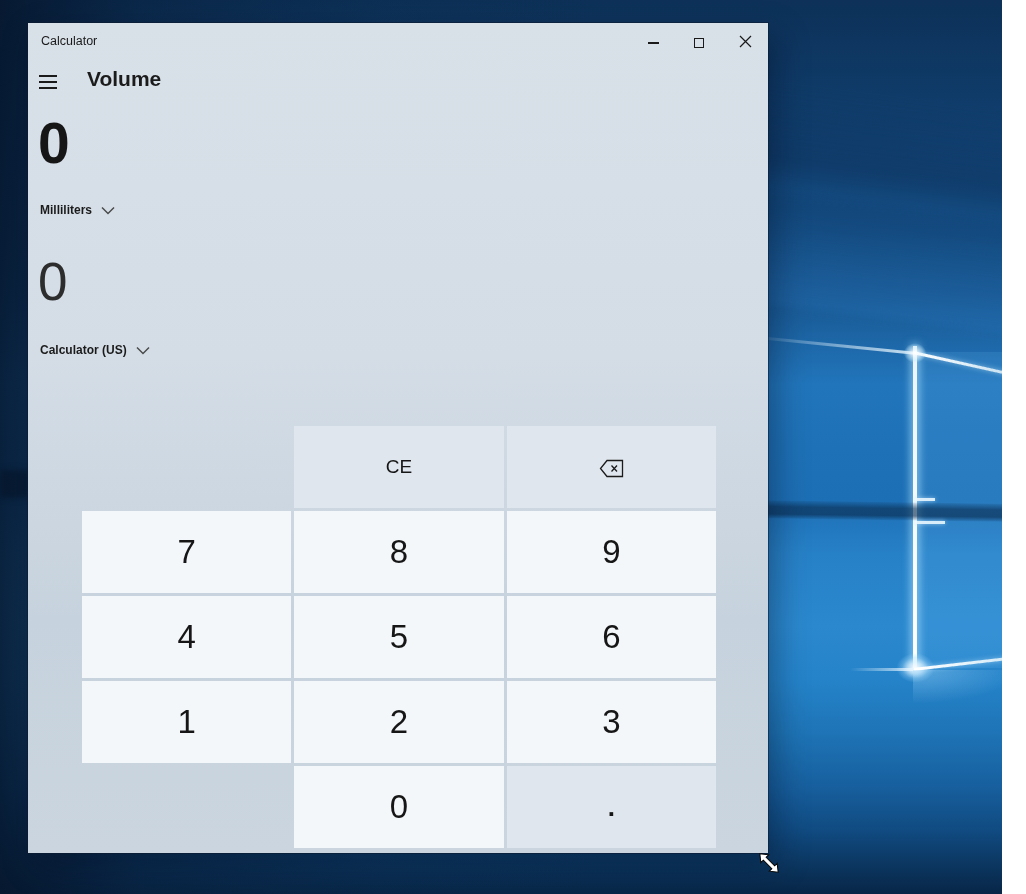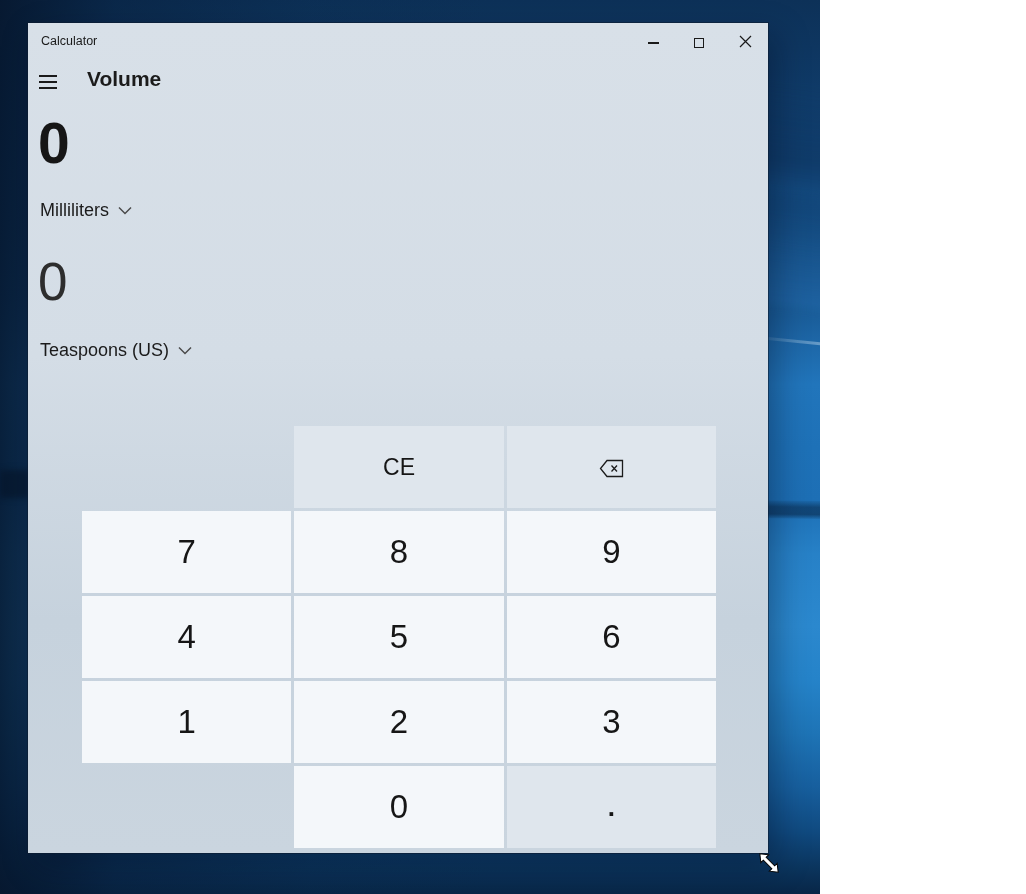--- a/index.html
+++ b/index.html
@@ -1,18 +1,18 @@
 <!DOCTYPE html>
 <html><head>
 <meta charset="utf-8">
 <style>
   * { margin:0; padding:0; box-sizing:border-box; }
   html,body { width:1026px; height:894px; }
   body { font-family:"Liberation Sans", sans-serif; }
-  .screen { position:relative; width:820px; height:894px; overflow:hidden; background:#0d3158; }
+  .screen { position:relative; width:1002px; height:894px; overflow:hidden; background:#0d3158; }
 
   
   .wallpaper { position:absolute; inset:0; z-index:0;
     background:
       linear-gradient(90deg, rgba(6,22,44,0.88) 0%, rgba(8,30,58,0.48) 14%, rgba(10,40,72,0.15) 38%, rgba(0,0,0,0) 60%),
       linear-gradient(180deg, #0d3158 0%, #104071 16%, #134a7f 26%, #175690 33%, #1d66a6 38%, #2175bb 43%, #1e71b7 50%, #1d6fb5 56%, #2781c7 62%, #2b88ce 70%, #2583c9 76%, #1e74b6 82%, #175f9e 88%, #104a80 93%, #0b355e 97%, #082647 100%);
   }
   .wallpaper > div { position:absolute; }
   .wp-beam1 { left:700px; top:96px; width:380px; height:110px; transform:rotate(7deg);
     background:linear-gradient(180deg, rgba(10,35,70,0) 0%, rgba(12,45,85,0.35) 70%, rgba(22,84,142,0.28) 100%); filter:blur(5px); }
@@ -56,31 +56,31 @@
     display:flex; flex-direction:column; justify-content:center; gap:3.6px; }
   .hamburger .bar { width:18px; height:2.2px; background:#1a1a1a; }
   .heading { position:absolute; left:52px; top:44px; font-size:21px; font-weight:600; color:#1b1b1b;margin-left:7px; }
 
   .value-primary { position:absolute; left:10px; top:92px; font-size:57px; font-weight:700; line-height:1; color:#161616; }
   .value-secondary { position:absolute; left:10px; top:232px; font-size:53px; font-weight:300; line-height:1; color:#2d2d2d; }
 
   .unit-row { position:absolute; display:flex; align-items:center; gap:9px; height:22px; cursor:default; }
   .unit-row1 { left:12px; top:176px; }
   .unit-row2 { left:12px; top:316px; }
-  .unit-label { font-size:18px; font-weight:400; color:#1b1b1b; }
+  .unit-label { font-size:12px; font-weight:700; color:#1b1b1b; }
   .chevron svg { display:block; }
 
   .keypad { position:absolute; left:54px; top:403px; width:634px; height:422px;
     display:grid; grid-template-columns:repeat(3,1fr); grid-template-rows:repeat(5,1fr); gap:3px; }
   .key { display:flex; align-items:center; justify-content:center; font-size:33px; color:#161616;
     border:none; font-family:"Liberation Sans", sans-serif; }
   .key.light { background:#f4f7fa; }
   .key.dim { background:#dfe6ed; }
   .key.spacer { background:transparent; }
-  .key-ce { font-size:23px; }
+  .key-ce { font-size:19px; }
   .key-dot { font-size:26px; font-weight:700; }
 
   
   .resize-cursor { position:absolute; left:754px; top:848px; z-index:6; }
 </style>
 </head>
 <body>
 
 <div class="screen">
 
@@ -137,21 +137,21 @@
       <span class="chevron">
         <svg width="14" height="9" viewBox="0 0 14 9">
             <path d="M1 1.5 L7 7.5 L13 1.5" stroke="#4a4a4a" stroke-width="1.5" fill="none"></path>
           </svg>
       </span>
     </div>
 
     <div class="value-secondary">0</div>
 
     <div class="unit-row unit-row2">
-      <span class="unit-label">Teaspoons (US)</span>
+      <span class="unit-label">Calculator (US)</span>
       <span class="chevron">
         <svg width="14" height="9" viewBox="0 0 14 9">
             <path d="M1 1.5 L7 7.5 L13 1.5" stroke="#4a4a4a" stroke-width="1.5" fill="none"></path>
           </svg>
       </span>
     </div>
 
     <div class="keypad">
       <div class="key spacer"></div>
       <button class="key dim key-ce">CE</button>

